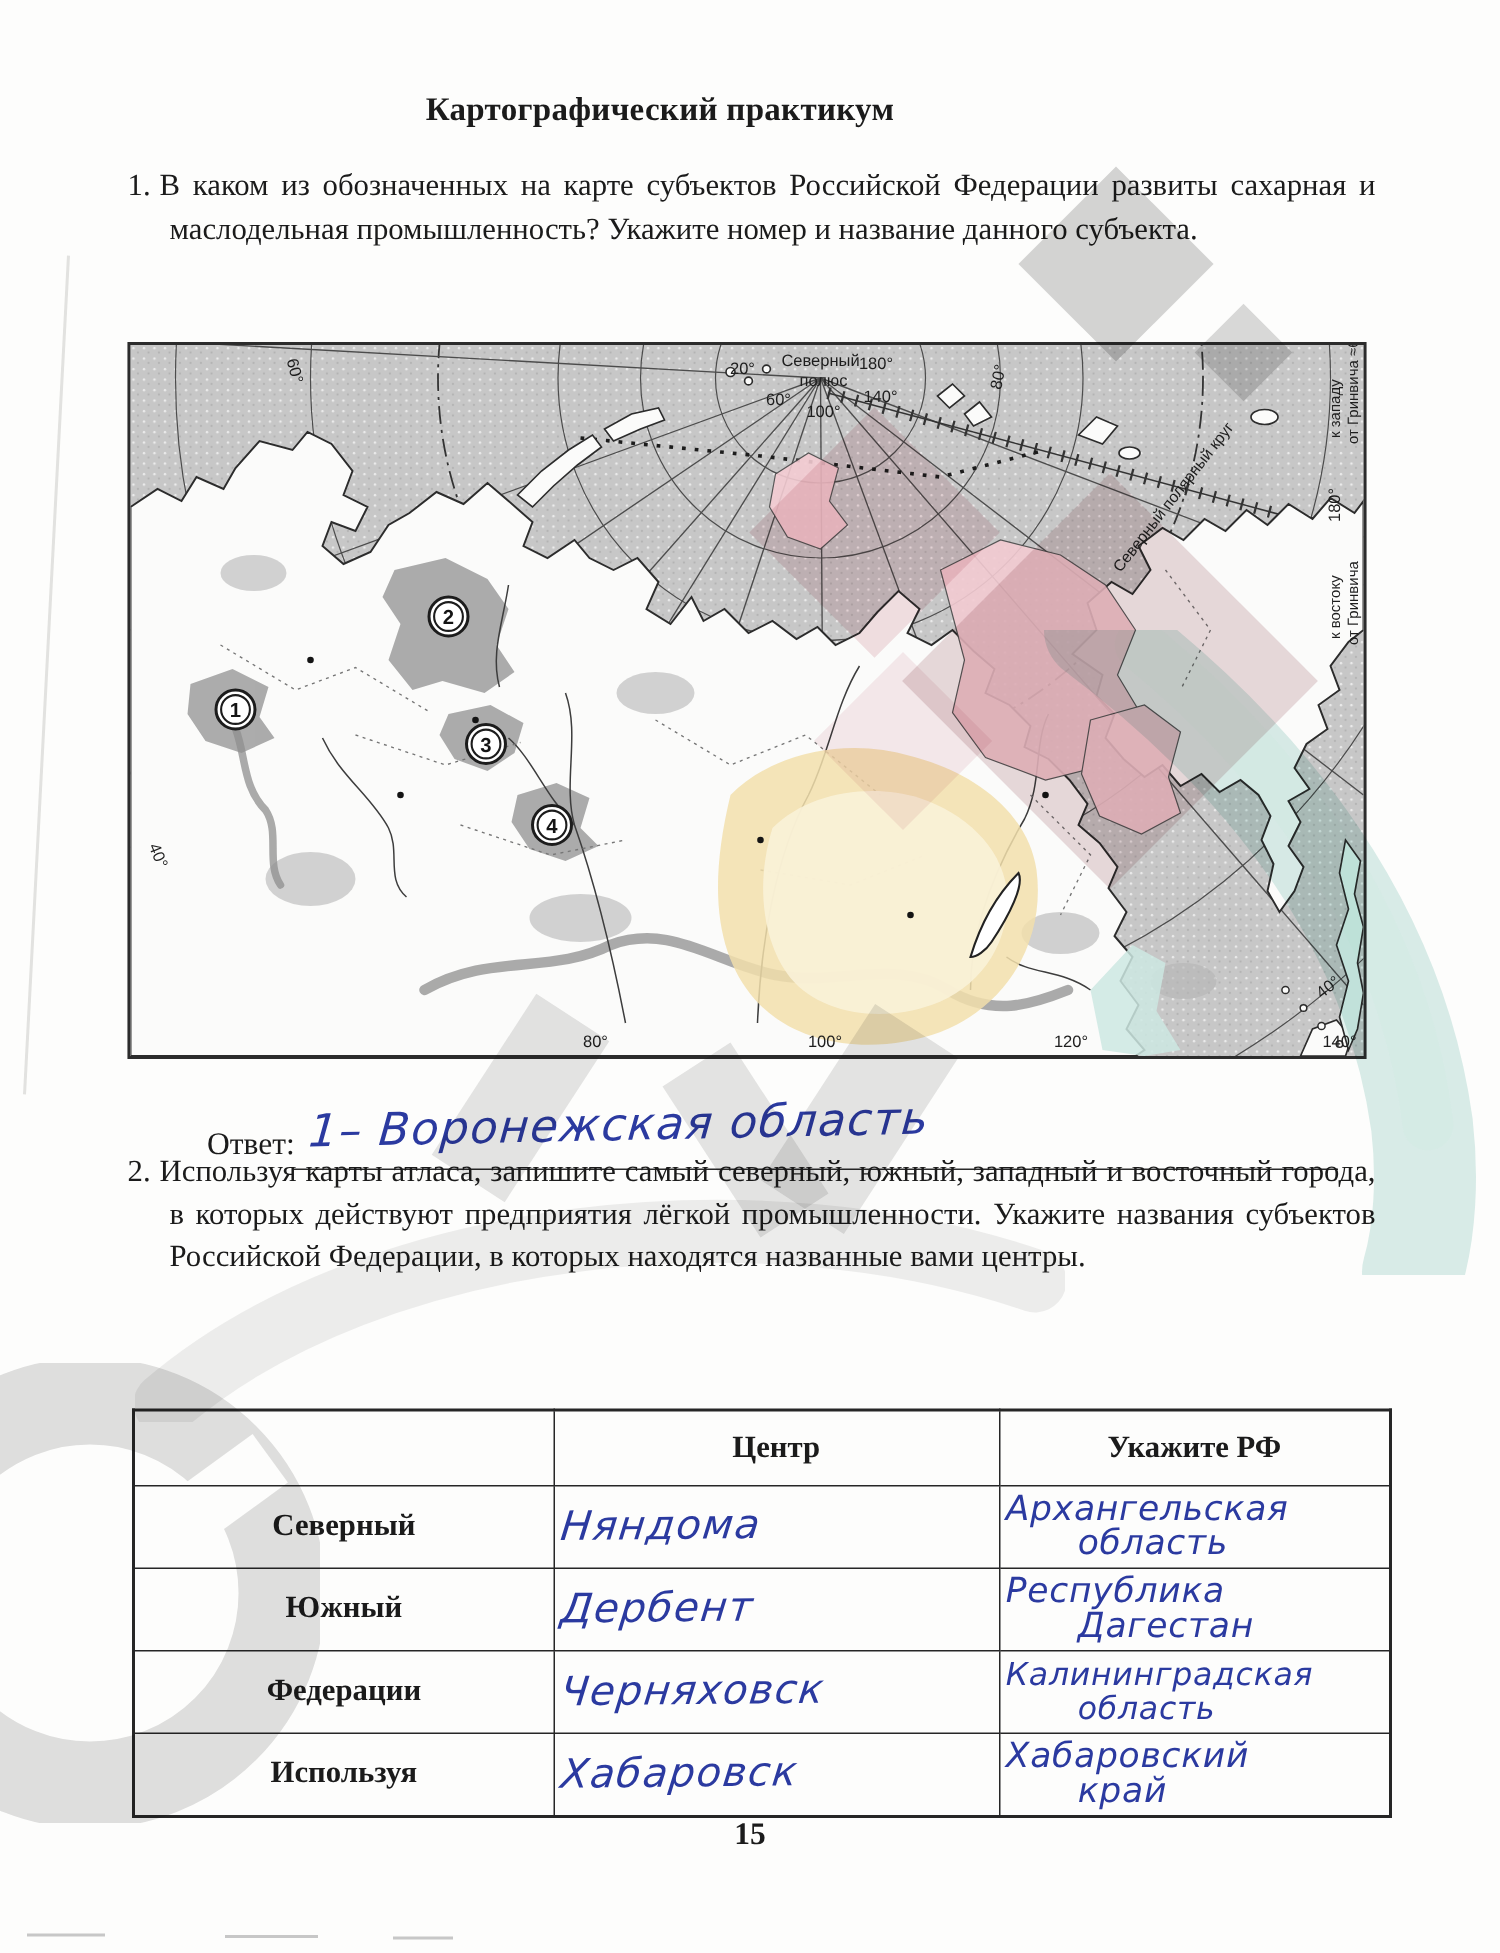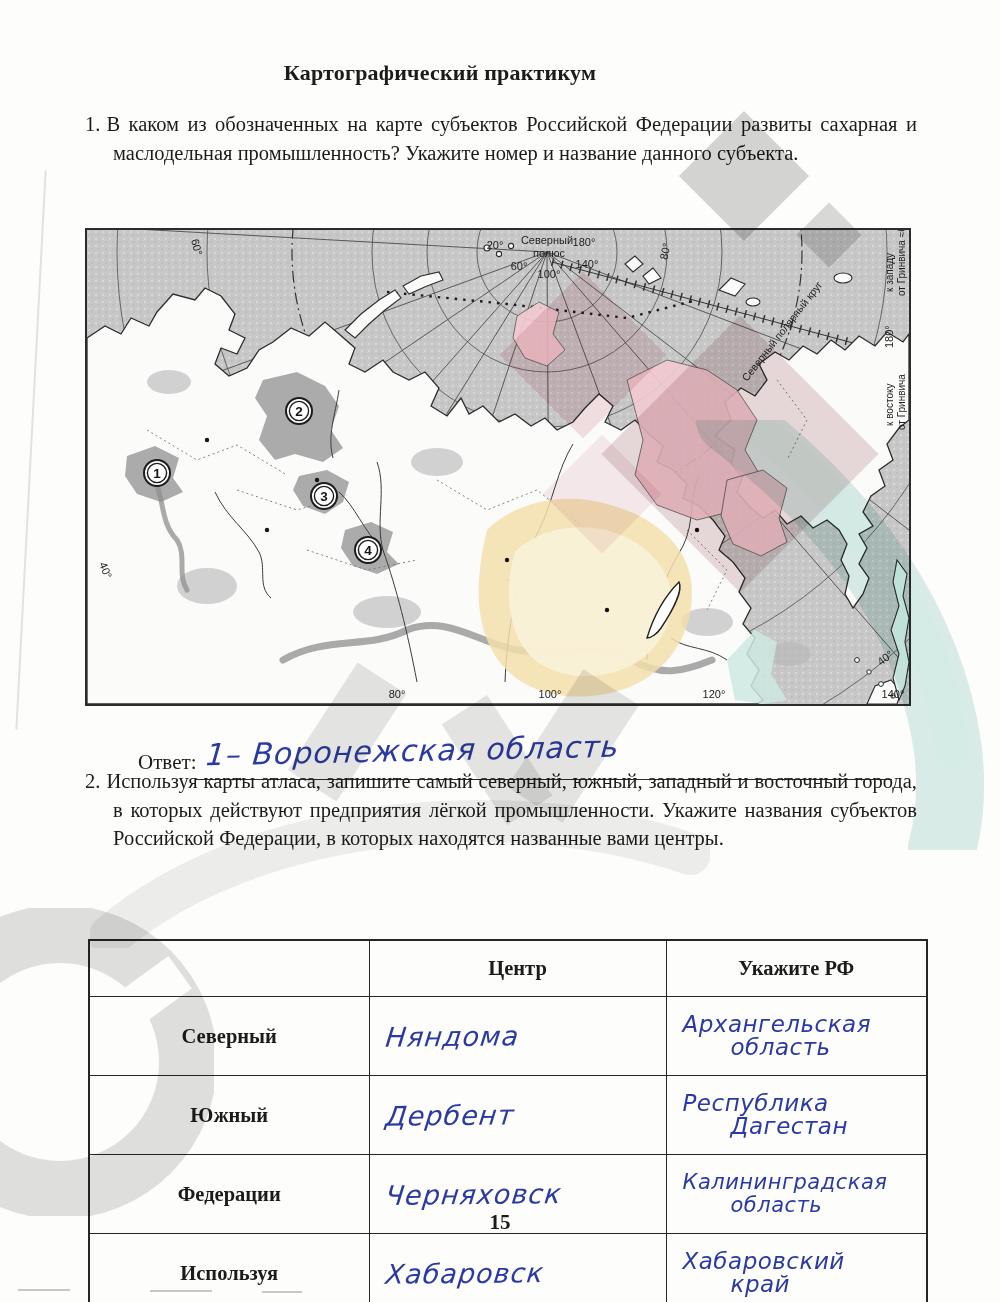--- a/index.html
+++ b/index.html
@@ -21,21 +21,21 @@
   
   .answer-label{position:absolute;left:118px;top:750px;font-size:21px;margin-left:20px;}
   .answer-rule{position:absolute;left:196px;top:779px;width:696px;height:0;
                border-top:1.6px solid #2a2a2a;}
   .hw{font-family:"DejaVu Sans",sans-serif;font-style:italic;color:#2b3aa0;}
   .answer-hw{position:absolute;left:206px;top:733px;font-size:30px;
              transform:rotate(-1.2deg) skewX(-6deg);letter-spacing:1px;white-space:nowrap;}
   
   table.ans{position:absolute;left:88px;top:939px;width:838px;border-collapse:collapse;
             table-layout:fixed;border:2.2px solid #262626;}
-  table.ans td{border:1.6px solid #262626;vertical-align:middle;padding:16px;}
+  table.ans td{border:1.6px solid #262626;vertical-align:middle;padding:4px;}
   td.rowlab{text-align:center;font-weight:bold;font-size:20.5px;}
   td.head{text-align:center;font-weight:bold;font-size:20.5px;}
   td.hwcell{padding-left:16px;}
   .hw-city{font-size:27px;transform:skewX(-7deg) rotate(-.6deg);display:inline-block;letter-spacing:1px;}
   .hw-subj{font-size:23px;line-height:23px;transform:skewX(-7deg) rotate(-.6deg);letter-spacing:.5px;}
   .hw-subj .l2{display:block;margin-left:48px;}
   
   .pagenum{position:absolute;left:0;top:1210px;width:1000px;text-align:center;
            font-size:21px;font-weight:bold;}
   

